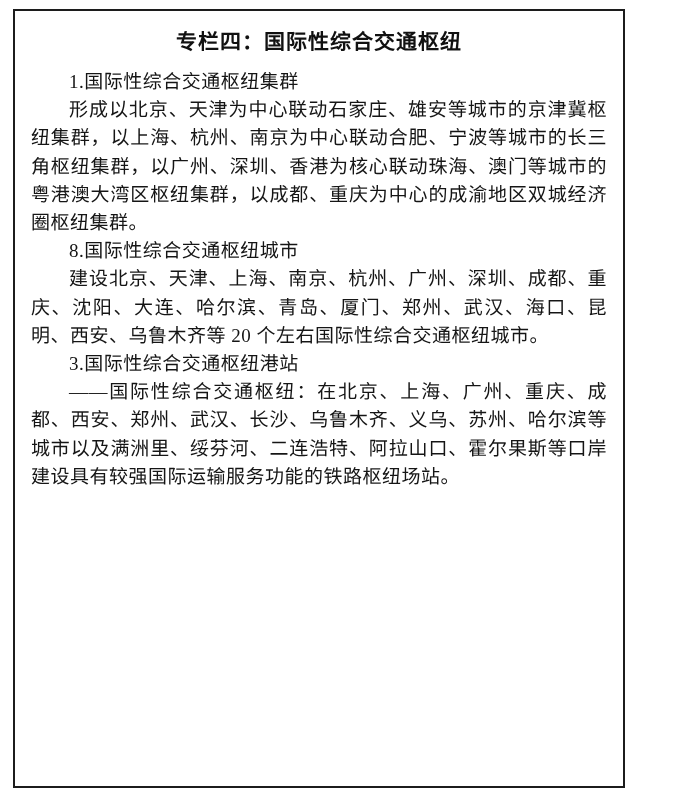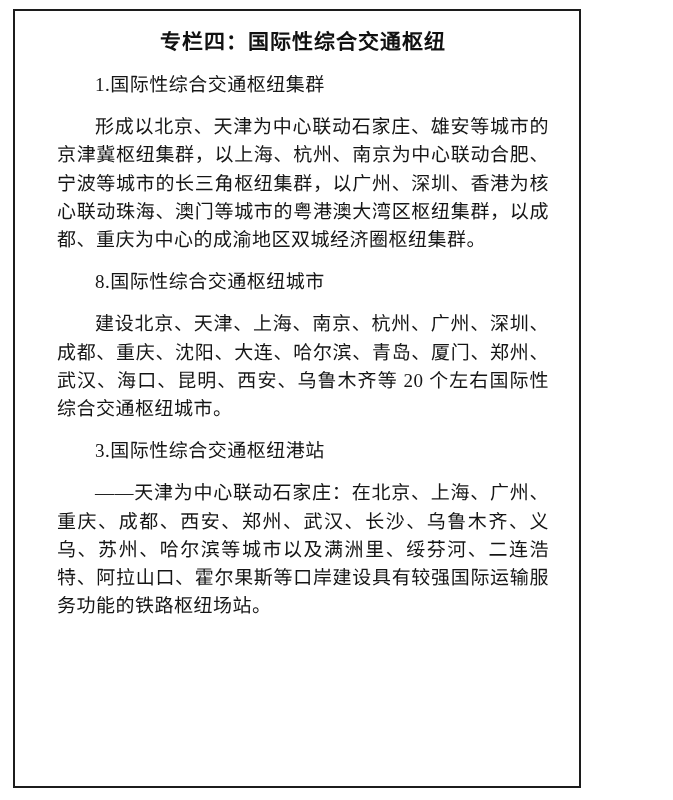--- a/index.html
+++ b/index.html
@@ -12,39 +12,39 @@
     width: 673px;
     height: 800px;
     background: #ffffff;
     overflow: hidden;
   }
   .panel {
     position: absolute;
     left: 13px;
     top: 9px;
     box-sizing: border-box;
-    width: 568px;
+    width: 612px;
     height: 779px;
     border: 2px solid #1c1c1c;
-    padding: 12px 16px 6px 28px;
+    padding: 12px 16px 6px 16px;
     overflow: hidden;
     background: #ffffff;
   }
   .panel-title {
     font-family: "Liberation Sans", "DejaVu Sans", sans-serif;
     font-weight: bold;
     font-size: 21px;
     line-height: 30px;
     text-align: center;
     color: #111111;
     margin: 4px 0 11px 0;
     letter-spacing: 1px;
   }
   .panel-body p {
-    margin: 14px;
+    margin: 0;
     font-family: "Liberation Serif", "DejaVu Serif", serif;
     font-size: 19px;
     line-height: 28.2px;
     color: #151515;
     text-align: justify;
     text-indent: 2em;
     letter-spacing: 0.5px;
   }
 </style>
 </head>
@@ -52,16 +52,16 @@
 
 <div class="page">
   <div class="panel">
     <div class="panel-title">专栏四：国际性综合交通枢纽</div>
     <div class="panel-body">
         <p>1.国际性综合交通枢纽集群</p>
         <p>形成以北京、天津为中心联动石家庄、雄安等城市的京津冀枢纽集群，以上海、杭州、南京为中心联动合肥、宁波等城市的长三角枢纽集群，以广州、深圳、香港为核心联动珠海、澳门等城市的粤港澳大湾区枢纽集群，以成都、重庆为中心的成渝地区双城经济圈枢纽集群。</p>
         <p>8.国际性综合交通枢纽城市</p>
         <p>建设北京、天津、上海、南京、杭州、广州、深圳、成都、重庆、沈阳、大连、哈尔滨、青岛、厦门、郑州、武汉、海口、昆明、西安、乌鲁木齐等 20 个左右国际性综合交通枢纽城市。</p>
         <p>3.国际性综合交通枢纽港站</p>
-        <p>——天津为中心联动石家庄：在北京、上海、广州、重庆、成都、西安、郑州、武汉、长沙、乌鲁木齐、义乌、苏州、哈尔滨等城市以及满洲里、绥芬河、二连浩特、阿拉山口、霍尔果斯等口岸建设具有较强国际运输服务功能的铁路枢纽场站。</p>
+        <p>——国际性综合交通枢纽：在北京、上海、广州、重庆、成都、西安、郑州、武汉、长沙、乌鲁木齐、义乌、苏州、哈尔滨等城市以及满洲里、绥芬河、二连浩特、阿拉山口、霍尔果斯等口岸建设具有较强国际运输服务功能的铁路枢纽场站。</p>
       </div>
   </div>
 </div>
 
 </body></html>

